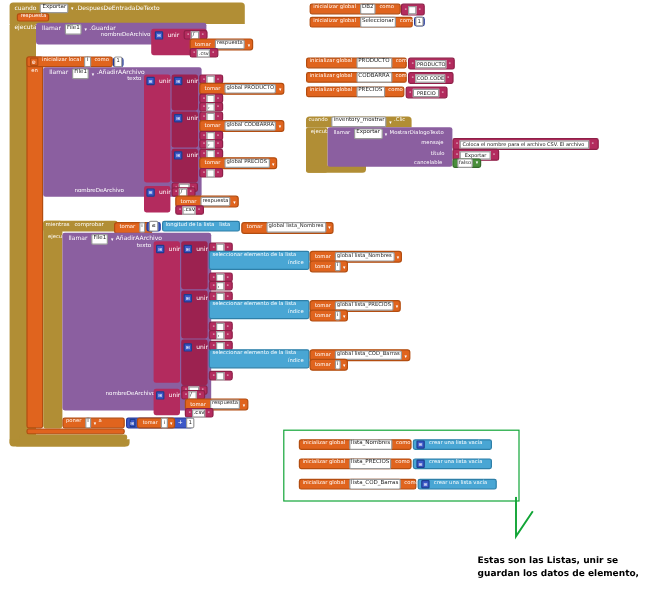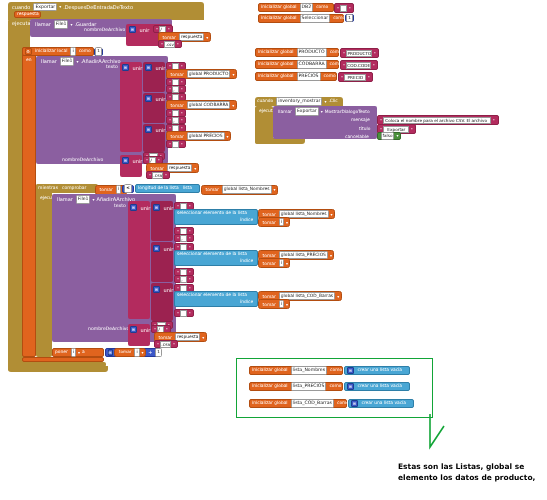--- a/index.html
+++ b/index.html
@@ -532,15 +532,15 @@
 <div class="blk c-list" style="left:348px;top:399px;width:66px;height:9px;border:0.6px solid #2e7fa8;">
   <span class="mutbtn blue" style="margin-left:2px;">⊞</span>
   <span class="lbl" style="font-size:4.4px;">crear una lista vacía</span>
 </div>
 
 <svg class="abs" style="left:400px;top:414px;width:60px;height:50px;">
   <polyline points="30,0 30,33 44,12" fill="none" stroke="#12a537" stroke-width="1.6"></polyline>
 </svg>
 
 <div class="caption" style="left:398px;top:462px;width:150px;">
-  <div>Estas son las Listas, global se</div>
-  <div>elemento los datos de  producto,</div>
+  <div>Estas son las Listas, unir se</div>
+  <div>guardan los datos de  elemento,</div>
 </div>
 
 </body></html>

